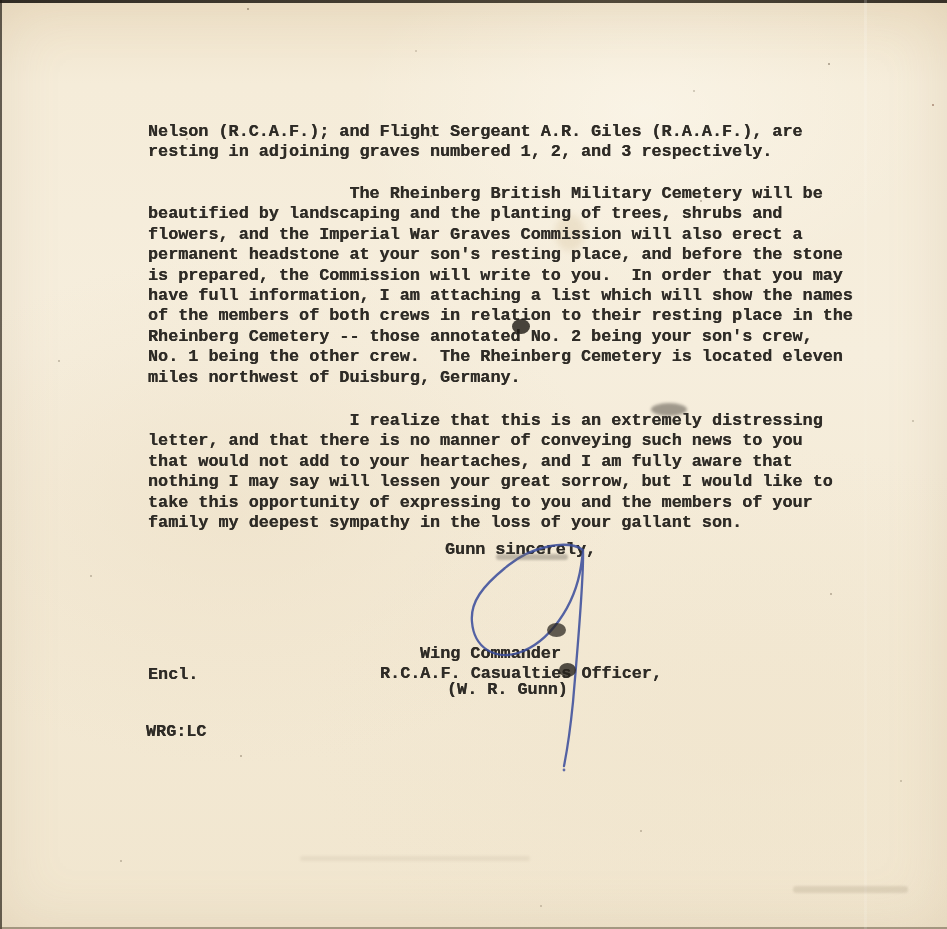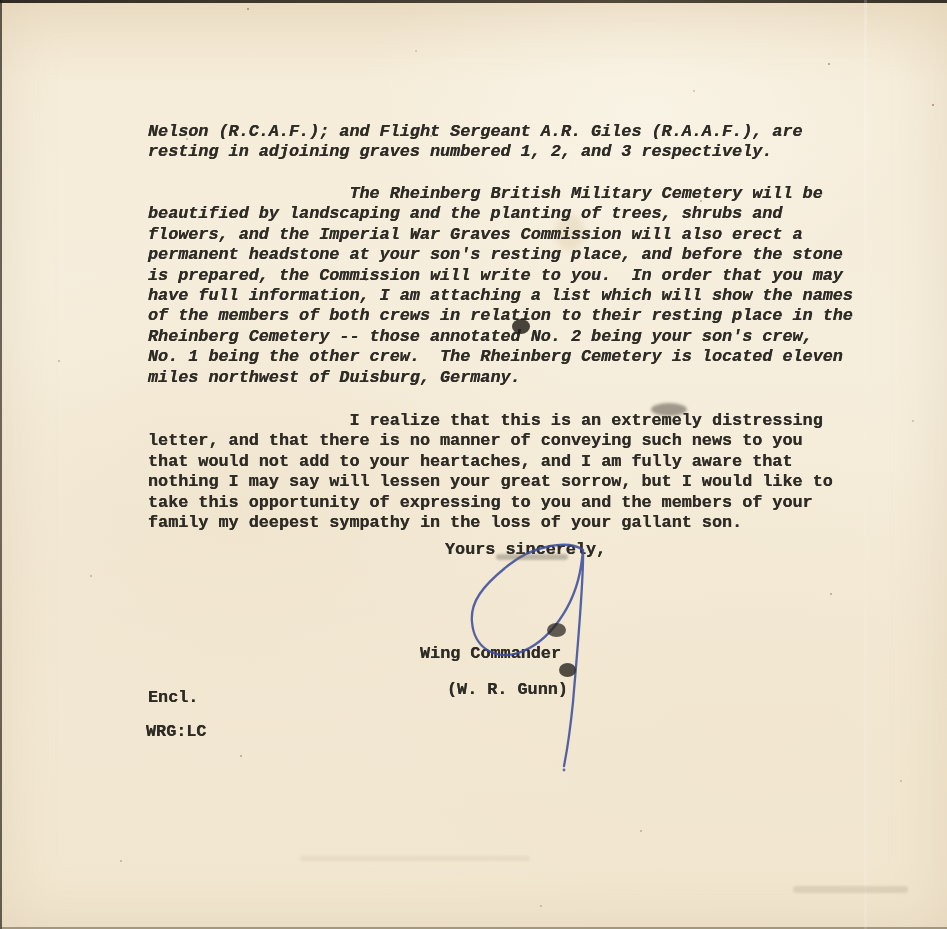--- a/index.html
+++ b/index.html
@@ -28,29 +28,29 @@
     background:linear-gradient(180deg,rgba(255,255,255,0.35),rgba(255,255,255,0.05) 40%,rgba(255,255,255,0.25));
     opacity:.5;}
 
   
   .type{
     position:absolute;white-space:pre;margin:0;
     font-size:16.8px;line-height:20.4px;font-weight:700;
     color:#2e2b26;letter-spacing:0;
     text-shadow:0 0 0.6px rgba(46,43,38,0.75), 0.3px 0.3px 0.4px rgba(46,43,38,0.4);
   }
-  .p1{left:148px;top:122px;font-style:italic;}
-  .p2{left:148px;top:184px;font-style:italic;}
+  .p1{left:148px;top:122px;}
+  .p2{left:148px;top:184px;}
   .p3{left:148px;top:411px;}
   .closing{left:445px;top:540px;}
   .sig-name{left:447px;top:643px;margin-top:37px;}
   .sig-title1{left:420px;top:644px;}
   .sig-title2{left:380px;top:664px;}
   .sig-title3{left:380px;top:685px;}
-  .encl{left:148px;top:688px;}
+  .encl{left:148px;top:665px;}
   .initials{left:146px;top:722px;text-align:center;}
 
   
   .signature-svg{position:absolute;left:455px;top:534px;width:160px;height:246px;}
 
   
   .smudge{position:absolute;border-radius:50%;pointer-events:none;}
   .sm-annotated{left:512px;top:319px;width:18px;height:15px;background:#221e18;opacity:.82;filter:blur(0.6px);}
   .sm-extremely{left:651px;top:403px;width:36px;height:13px;background:#59534a;opacity:.55;filter:blur(1.4px);}
   .sm-gunn{left:547px;top:623px;width:19px;height:14px;background:#27231d;opacity:.72;filter:blur(0.6px);}
@@ -98,24 +98,25 @@
 Rheinberg Cemetery -- those annotated No. 2 being your son's crew,
 No. 1 being the other crew.  The Rheinberg Cemetery is located eleven
 miles northwest of Duisburg, Germany.</p>
   <p class="type p3">                    I realize that this is an extremely distressing
 letter, and that there is no manner of conveying such news to you
 that would not add to your heartaches, and I am fully aware that
 nothing I may say will lessen your great sorrow, but I would like to
 take this opportunity of expressing to you and the members of your
 family my deepest sympathy in the loss of your gallant son.</p>
 
-  <p class="type closing">Yours sincerely,</p>
+  <p class="type closing">Gunn sincerely,</p>
 
   <p class="type sig-name">(W. R. Gunn)</p>
   <p class="type sig-title1">Wing Commander</p>
+  <p class="type sig-title2">R.C.A.F. Casualties Officer,</p>
 
   <p class="type encl">Encl.</p>
   <p class="type initials">WRG:LC</p>
 
   <svg class="signature-svg" viewBox="0 0 160 246">
     <path d="M128,16
              C114,6 78,10 50,34
              C28,52 15,68 17,88
              C19,114 40,126 63,119
              C94,109 120,72 126,32

